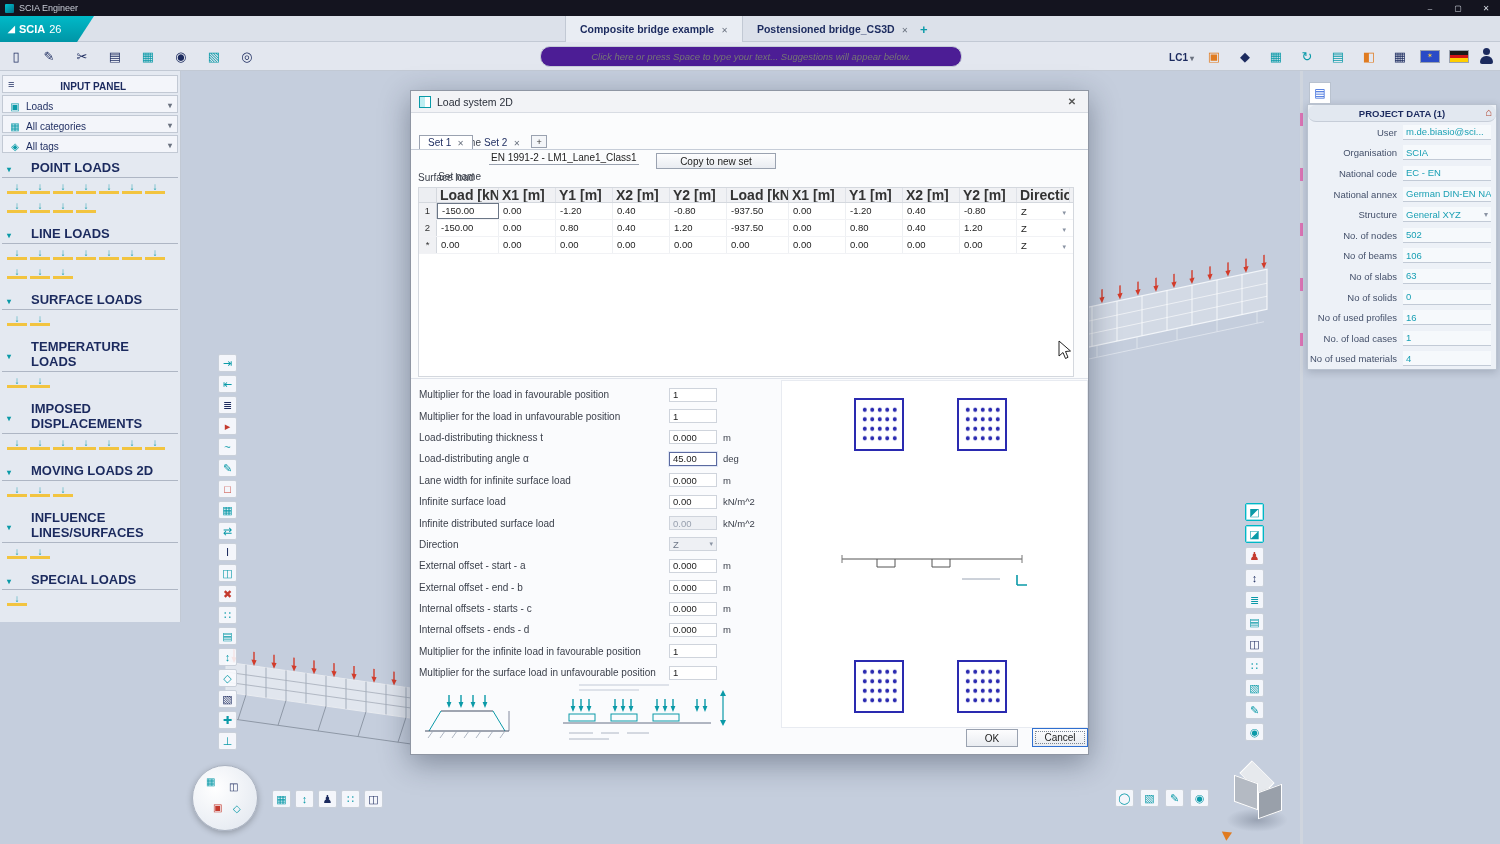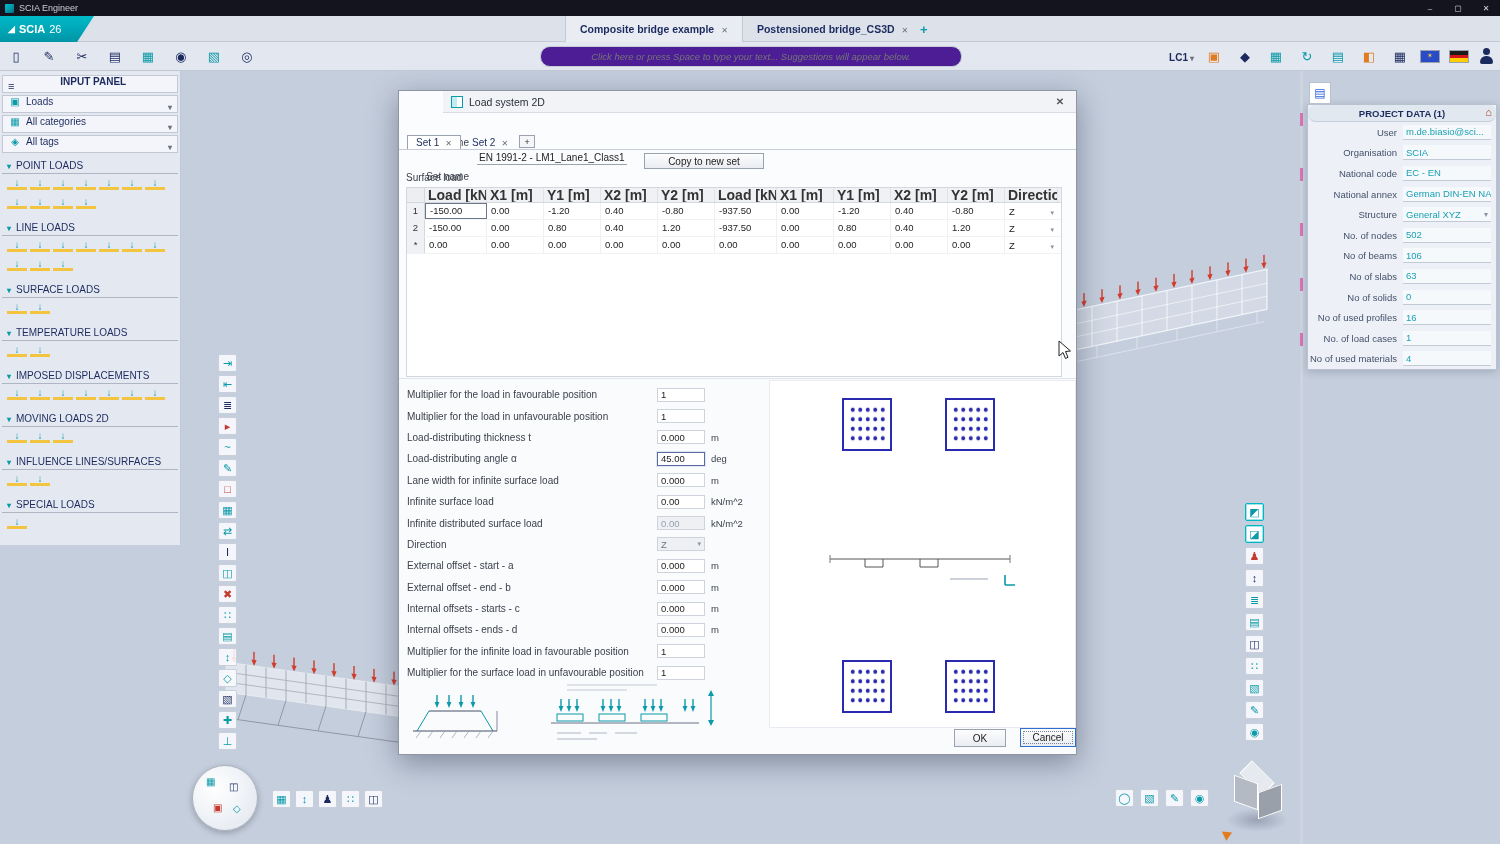--- a/index.html
+++ b/index.html
@@ -42,30 +42,30 @@
   .person::after { content:""; position:absolute; left:2px; top:9px; width:13px; height:8px; border-radius:6px 6px 2px 2px; background:#1b2a5e; }
 
   
   .canvas { position:absolute; left:0; top:71px; width:1500px; height:773px; background:#c5cedd; }
   svg.wf, svg.cursor { position:absolute; overflow:visible; z-index:5; pointer-events:none; }
   .spine { position:absolute; left:1300px; top:71px; width:3px; height:773px; background:#cfd5de; z-index:10; }
   .spine i { display:block; width:3px; height:13px; background:#da74b4; margin-top:42px; }
 
   
   .input-panel { position:absolute; left:0; top:71px; width:181px; padding:4px 2px 10px 2px; background:#e4e9f1; border-right:1px solid #c2c9d4; z-index:20; }
-  .pcard { background:#f3f5fa; border:1px solid #c2c9d4; height:18px; display:flex; align-items:flex-start; margin-bottom:2px; padding:0 5px; }
+  .pcard { background:#f3f5fa; border:1px solid #c2c9d4; height:18px; display:flex; align-items:flex-end; margin-bottom:2px; padding:0 5px; }
   .ph-burger::before { content:"≡"; color:#1b2a5e; font-size:11px; }
   .ph-title { flex:1; text-align:center; font-size:10px; font-weight:bold; color:#1b2a5e; }
   .pf-ic { width:14px; text-align:center; font-size:10px; color:#0a9aa8; font-weight:normal; }
   .pf-row:nth-of-type(1) .pf-ic::after { content:"▣"; }
   .pf-row:nth-of-type(2) .pf-ic::after { content:"▦"; }
   .pf-row:nth-of-type(3) .pf-ic::after { content:"◈"; }
   .pf-label { flex:1; font-size:10px; color:#1b2a5e; margin-left:4px; }
   .pl-section { margin-top:7px; }
-  .pl-sh { display:flex; align-items:center; gap:5px; padding:0 5px 2px 5px; border-bottom:1px solid #aeb6c4; font-size:10px; font-weight:normal; color:#1b2a5e; }
+  .pl-sh { display:flex; align-items:center; gap:20px; padding:0 5px 2px 5px; border-bottom:1px solid #aeb6c4; font-size:13px; font-weight:bold; color:#1b2a5e; }
   .tri::after { content:"▾"; color:#0a9aa8; font-size:8px; }
   .pl-grid { display:flex; flex-wrap:wrap; gap:3px; padding:4px 5px 2px 5px; }
   .pl-ic { width:20px; height:16px; border-radius:2px; position:relative; background:linear-gradient(180deg, rgba(0,0,0,0) 58%, #f2c440 58%, #f2c440 78%, rgba(0,0,0,0) 78%); display:flex; align-items:flex-start; justify-content:center; }
   .pl-ic::after { content:"↓"; color:#0a9aa8; font-size:10px; line-height:10px; font-weight:bold; }
 
   
   .rail { position:absolute; display:flex; flex-direction:column; gap:3px; z-index:15; }
   .rail-ic { width:19px; height:18px; background:rgba(250,252,255,.88); border:1px solid #c9d0da; border-radius:2px; display:flex; align-items:center; justify-content:center; font-size:11px; }
   .rail-ic i { font-style:normal; }
   .rail-ic.sel { border:1px solid #00b7c6; box-shadow:inset 0 0 0 1px #9fe6ec; background:#fff; }
@@ -77,21 +77,21 @@
   .proj { position:absolute; left:1307px; top:104px; width:190px; height:266px; background:#edf1f7; border:1px solid #b9c2cf; box-shadow:0 2px 8px rgba(20,30,50,.2); z-index:30; }
   .proj-h { height:17px; background:#e2e8f0; border-bottom:1px solid #c6cdd8; display:flex; align-items:center; justify-content:center; font-size:9.5px; font-weight:bold; color:#1b2a5e; position:relative;border-radius:8px; }
   .home-ic { position:absolute; right:4px; top:1px; color:#b2432e; font-size:11px; }
   .home-ic::after { content:"⌂"; }
   .proj-row { height:20.6px; display:flex; align-items:center; padding-right:5px; }
   .proj-label { flex:1; text-align:right; font-size:9.5px; color:#44506a; padding-right:6px; white-space:nowrap; overflow:hidden; }
   .proj-val { width:88px; height:15px; background:#f6f9fc; border-bottom:1px solid #c2cad6; font-size:9.5px; color:#1aa0b4; display:flex; align-items:center; padding:0 3px; white-space:nowrap; overflow:hidden; }
   .proj-val.dropdown::after { content:"▾"; color:#8a93a3; font-size:8px; margin-left:auto; }
 
   
-  .dialog { position:absolute; left:398px; top:90px; width:679px; height:665px; background:#fbfcfd; border:1px solid #8f96a3; box-shadow:0 8px 28px rgba(25,35,55,.4); z-index:60; overflow:hidden;padding-left:44px; }
+  .dialog { position:absolute; left:410px; top:90px; width:679px; height:665px; background:#fbfcfd; border:1px solid #8f96a3; box-shadow:0 8px 28px rgba(25,35,55,.4); z-index:60; overflow:hidden; }
   .dlg-title { height:22px; background:#f2f3f6; border-bottom:1px solid #d8dce3; display:flex; align-items:center; gap:6px; padding:0 8px; font-size:10.5px; color:#2a2f3a; }
   .dlg-ic { width:12px; height:12px; border:1px solid #0a9aa8; background:linear-gradient(90deg,#bfeef2 50%, #fff 50%); }
   .dlg-close { margin-left:auto; width:16px; text-align:center; color:#555; font-size:10px; }
   .dlg-close::after { content:"✕"; }
   .dlg-row { position:absolute; left:0; display:flex; align-items:center; }
   .dlg-label { width:62px; margin-left:8px; text-align:right; font-size:10px; color:#3a3f4a; }
   .dlg-underline { margin-left:8px; width:150px; border-bottom:1px solid #9aa2b0; font-size:10px; color:#222; padding:1px 2px; white-space:nowrap; overflow:hidden;margin-top:32px; }
   .set-tabs { position:absolute; left:0; top:43px; width:100%; height:16px; display:flex; align-items:flex-end; gap:3px; padding-left:8px; border-bottom:1px solid #c6cdd8; }
   .set-tab { display:flex; align-items:center; gap:6px; padding:1px 8px; font-size:10px; color:#1b2a5e; }
   .set-tab.active { background:#fff; border:1px solid #9aa2b0; border-bottom:none; }

